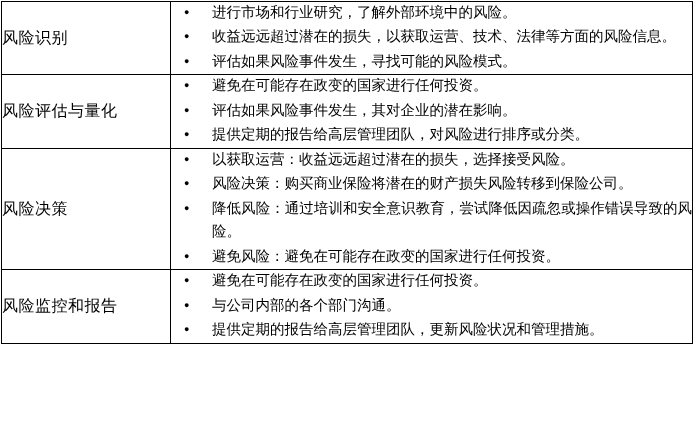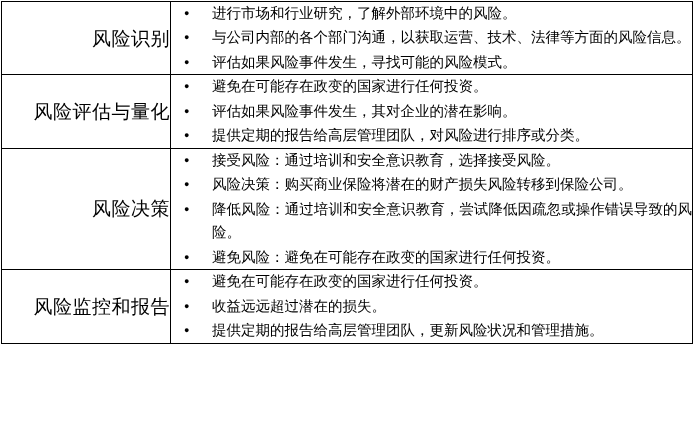--- a/index.html
+++ b/index.html
@@ -26,33 +26,34 @@
     margin: 1px 0 0 1px;
     table-layout: fixed;
   }
   table.risk-table td {
     border: 1px solid #000000;
     vertical-align: middle;
     padding: 0;
   }
   td.label-cell {
     width: 168px;
-    text-align: right;
-    font-size: 19px;
+    text-align: left;
+    font-size: 16px;
     letter-spacing: 0.5px;
     padding: 4px 6px;
     line-height: 1.55;
   }
   td.items-cell {
     padding: 4px 6px 5px 6px;
   }
   ul.bullets {
     list-style: none;
     margin: 0;
     padding: 0;
+    font-family: Liberation Mono, monospace;
   }
   ul.bullets li {
     position: relative;
     padding-left: 41px;
     font-size: 14.5px;
     line-height: 1.62;
     text-align: justify;
     text-justify: inter-ideograph;
     margin: 0 0 1px 0;
   }
@@ -73,51 +74,51 @@
 <body>
 
 <div class="page">
   <table class="risk-table">
     <tbody>
       <tr>
         <td class="label-cell">风险识别</td>
         <td class="items-cell">
           <ul class="bullets">
             <li>进行市场和行业研究，了解外部环境中的风险。</li>
-            <li>与公司内部的各个部门沟通，以获取运营、技术、法律等方面的风险信息。</li>
+            <li>收益远远超过潜在的损失，以获取运营、技术、法律等方面的风险信息。</li>
             <li>评估如果风险事件发生，寻找可能的风险模式。</li>
           </ul>
         </td>
       </tr>
       <tr>
         <td class="label-cell">风险评估与量化</td>
         <td class="items-cell">
           <ul class="bullets">
             <li>避免在可能存在政变的国家进行任何投资。</li>
             <li>评估如果风险事件发生，其对企业的潜在影响。</li>
             <li>提供定期的报告给高层管理团队，对风险进行排序或分类。</li>
           </ul>
         </td>
       </tr>
       <tr>
         <td class="label-cell">风险决策</td>
         <td class="items-cell">
           <ul class="bullets">
-            <li>接受风险：通过培训和安全意识教育，选择接受风险。</li>
+            <li>以获取运营：收益远远超过潜在的损失，选择接受风险。</li>
             <li>风险决策：购买商业保险将潜在的财产损失风险转移到保险公司。</li>
             <li>降低风险：通过培训和安全意识教育，尝试降低因疏忽或操作错误导致的风险。</li>
             <li>避免风险：避免在可能存在政变的国家进行任何投资。</li>
           </ul>
         </td>
       </tr>
       <tr>
         <td class="label-cell">风险监控和报告</td>
         <td class="items-cell">
           <ul class="bullets">
             <li>避免在可能存在政变的国家进行任何投资。</li>
-            <li>收益远远超过潜在的损失。</li>
+            <li>与公司内部的各个部门沟通。</li>
             <li>提供定期的报告给高层管理团队，更新风险状况和管理措施。</li>
           </ul>
         </td>
       </tr>
     </tbody>
   </table>
 </div>
 
 </body></html>

